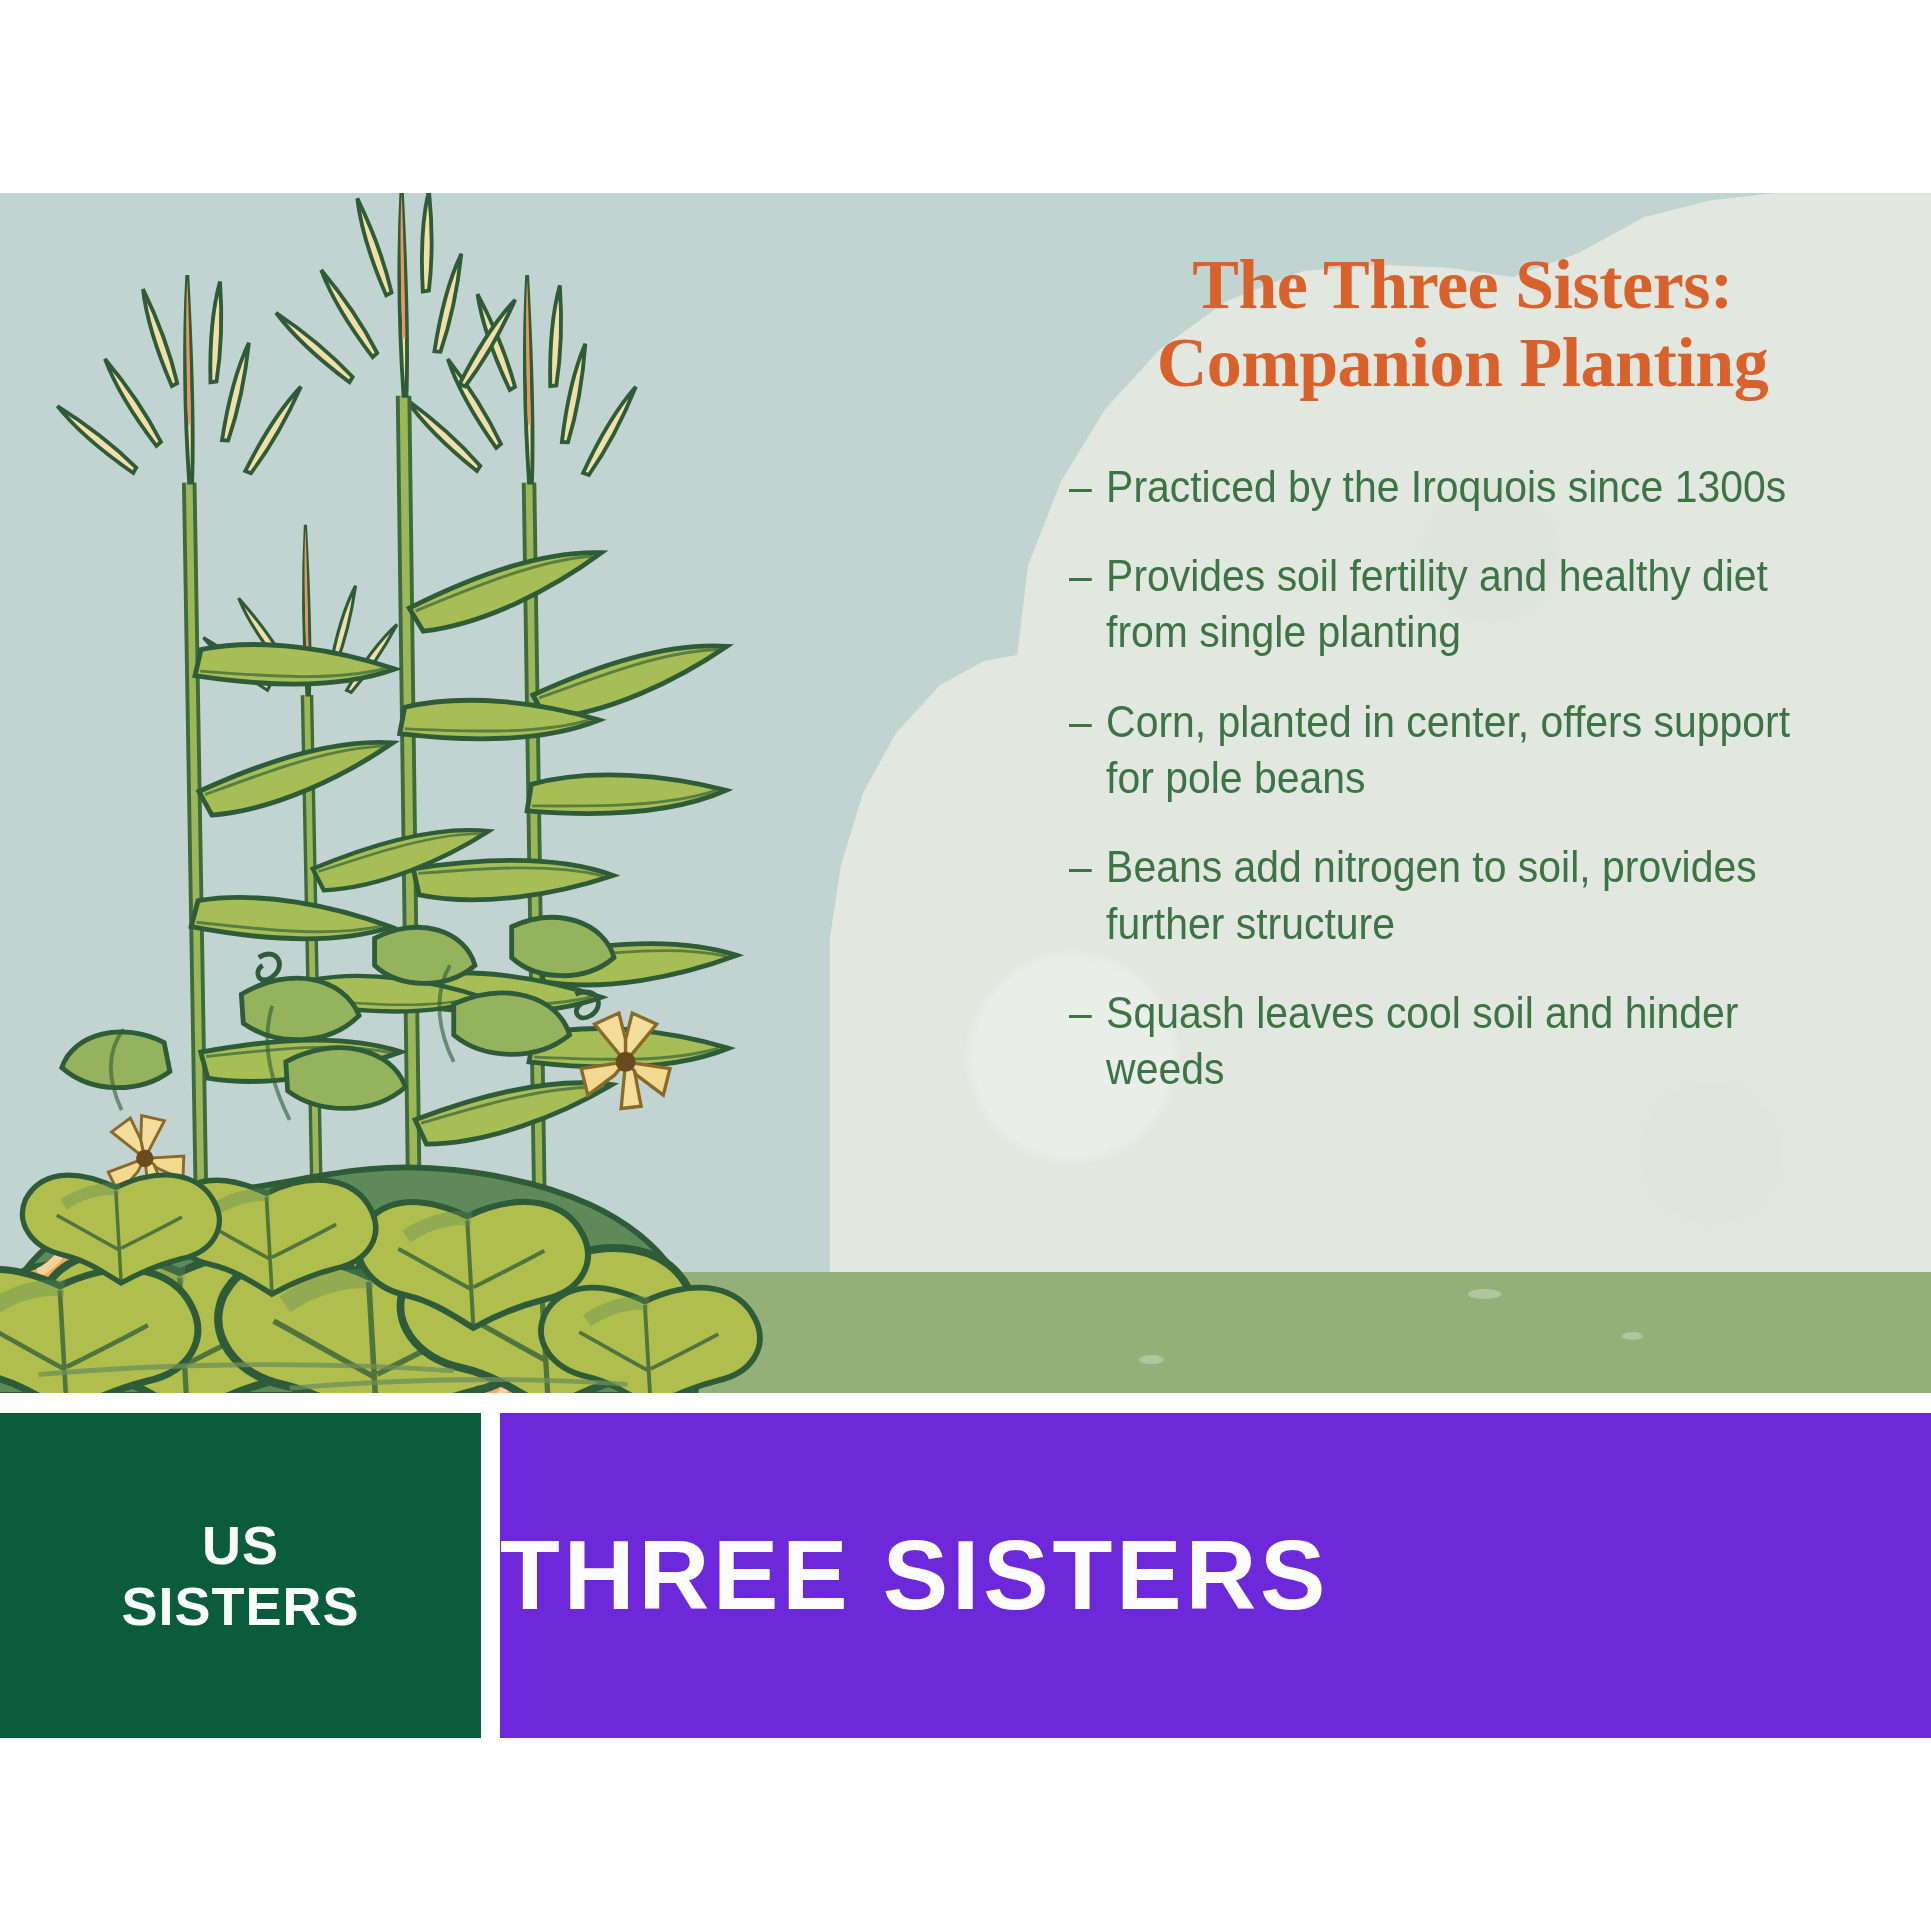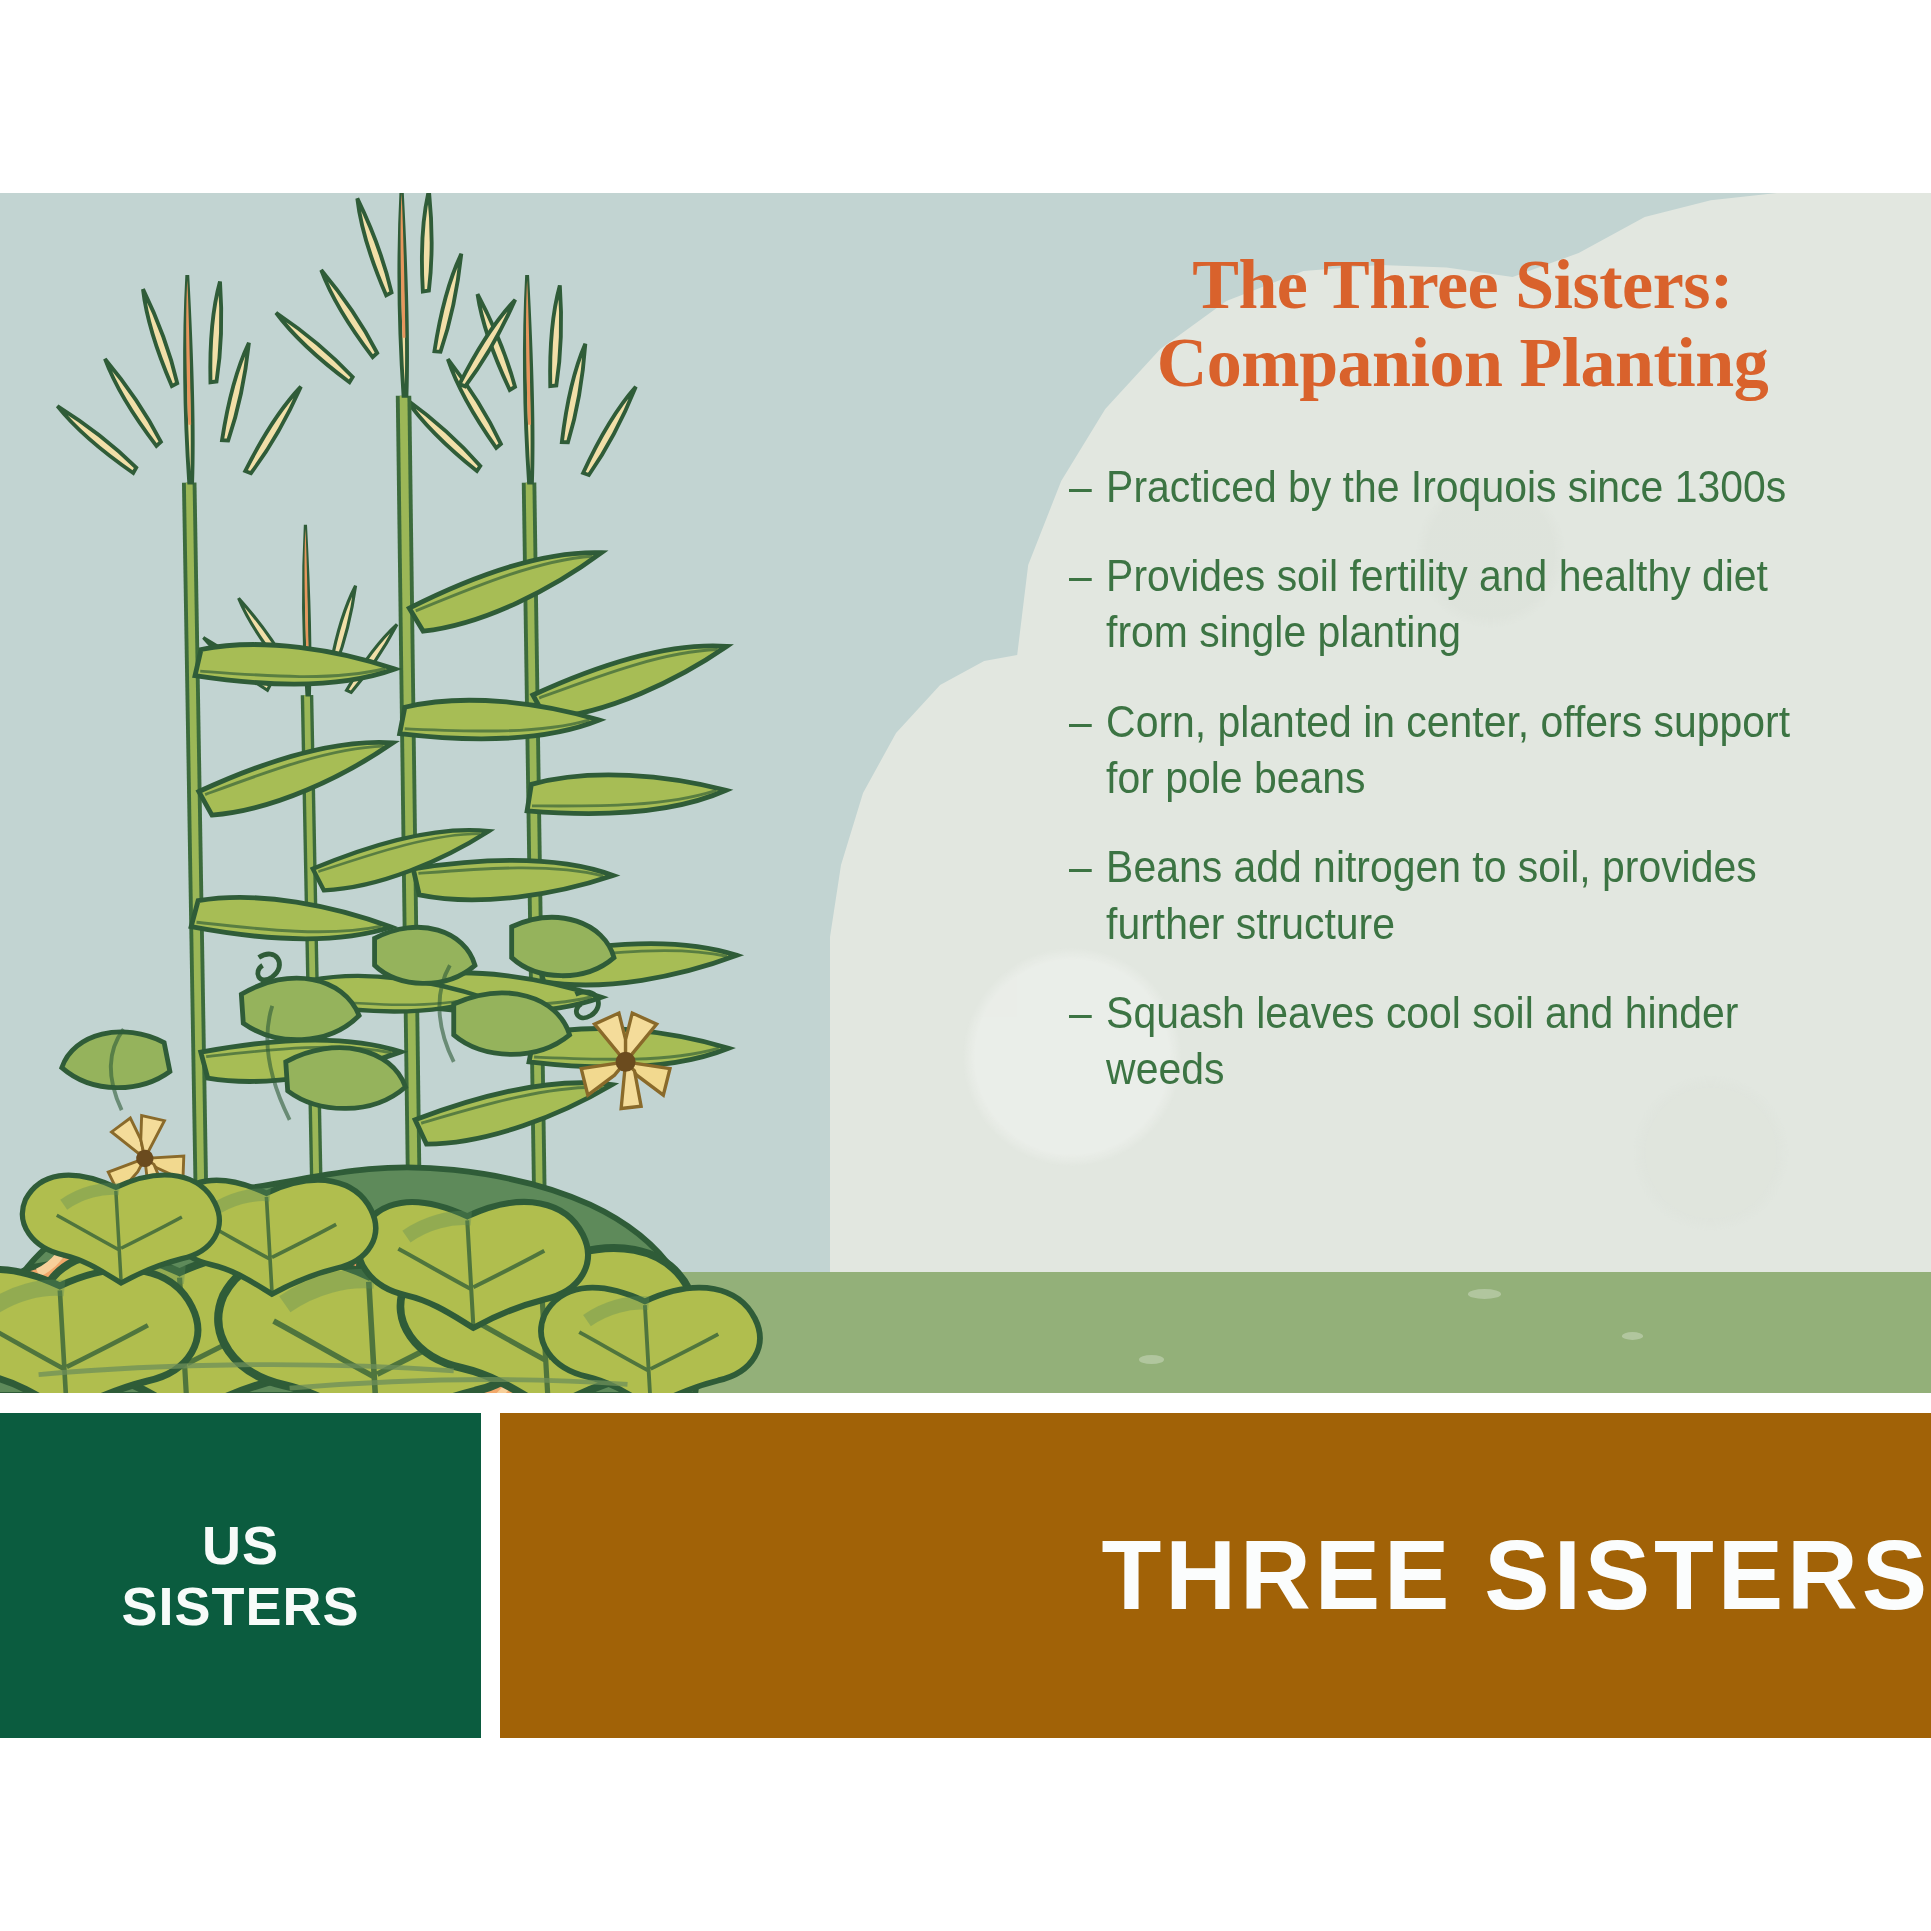--- a/index.html
+++ b/index.html
@@ -147,24 +147,24 @@
     letter-spacing: 1px;
   }
   .badge-text span { display:block; }
 
   .titlebar {
     position: absolute;
     left: 500px;
     top: 1413px;
     width: 1431px;
     height: 325px;
-    background: #a16207;
+    background: #6d28d9;
     display: flex;
     align-items: center;
-    justify-content: flex-end;
+    justify-content: flex-start;
   }
   .titlebar-text {
     color: #fbfdfd;
     font-family: "Liberation Sans", sans-serif;
     font-weight: 700;
     font-size: 98px;
     letter-spacing: 3.9px;
     white-space: nowrap;
   }
 </style>

